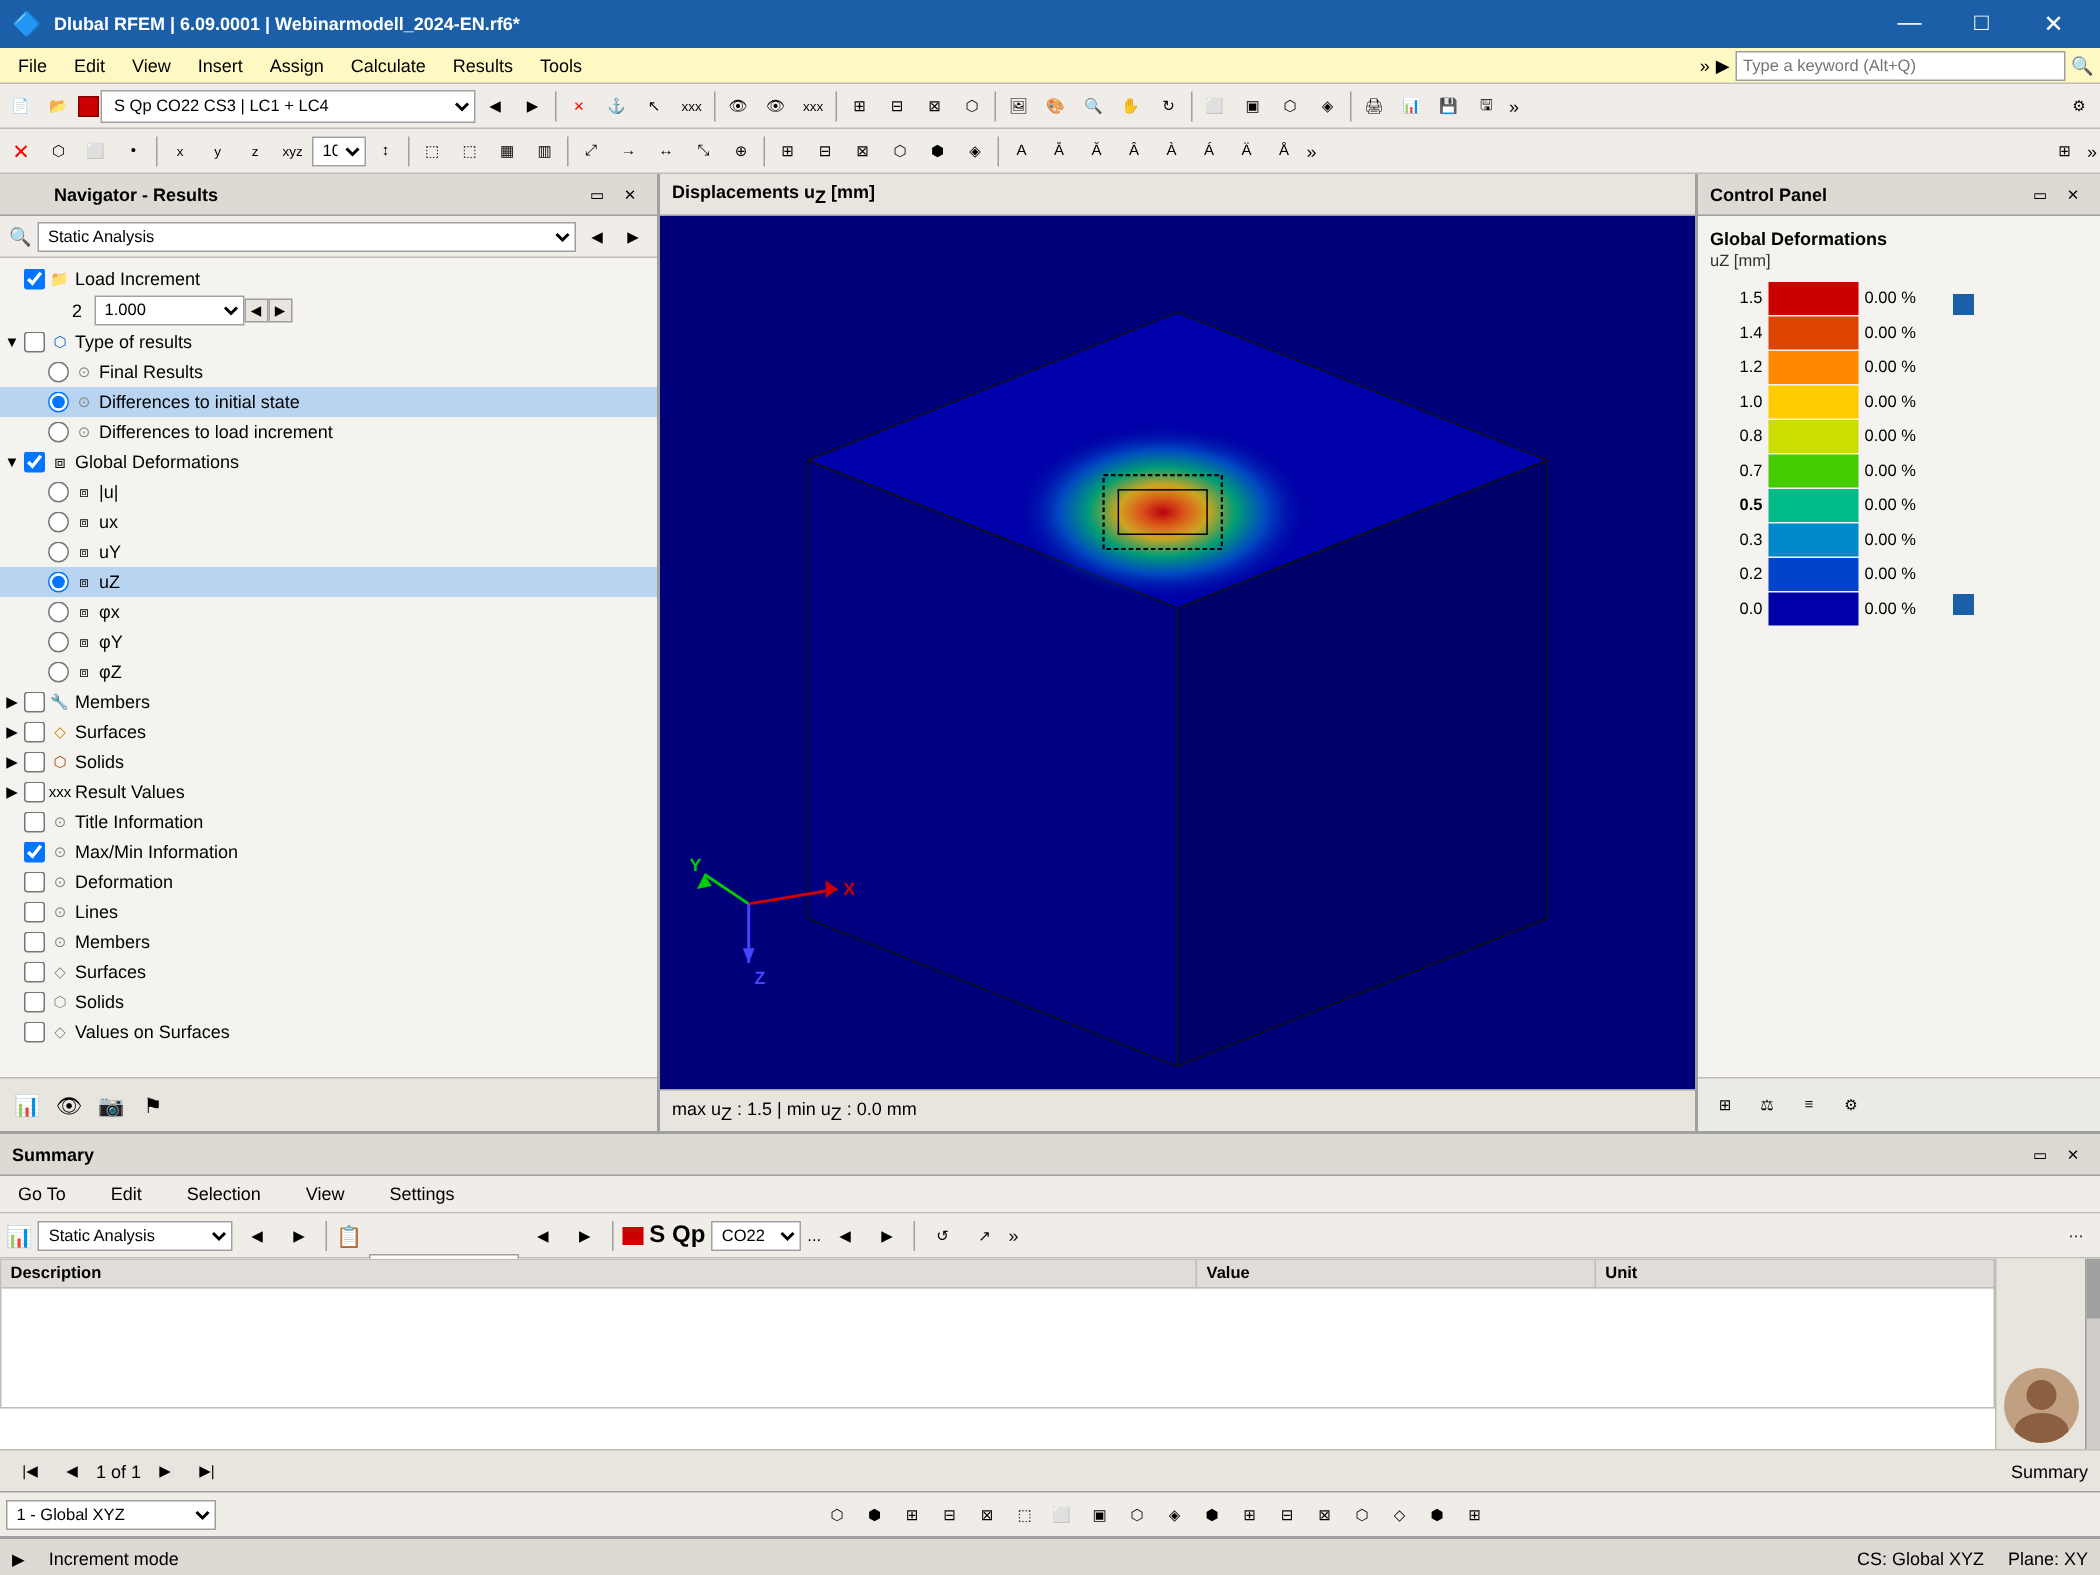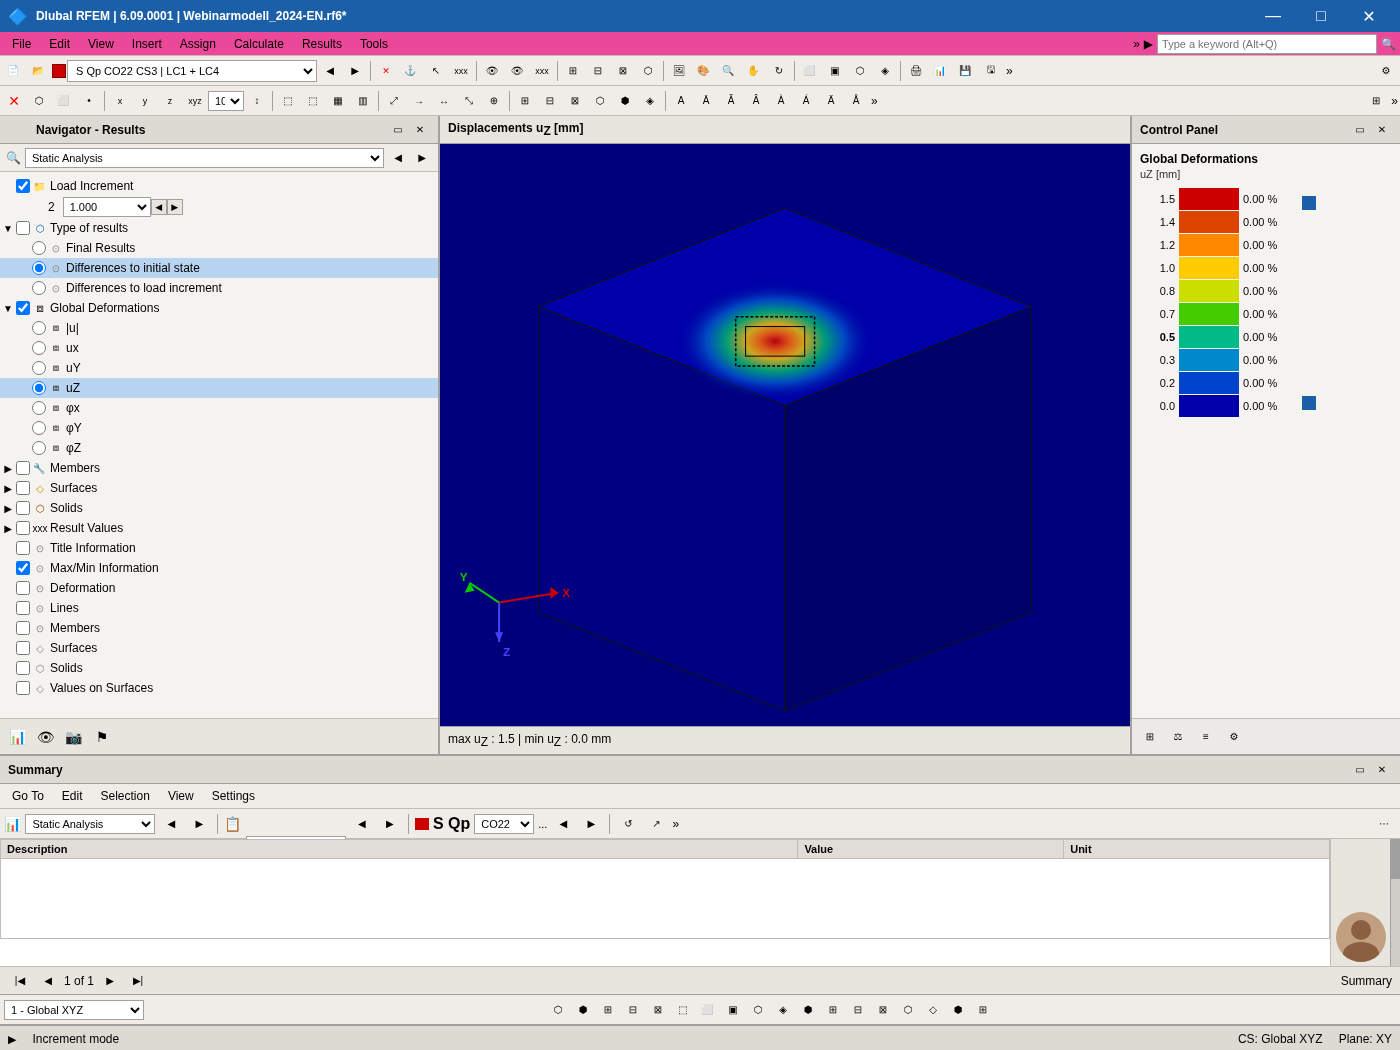--- a/index.html
+++ b/index.html
@@ -17,21 +17,21 @@
       font-weight: bold;
       justify-content: space-between;
     }
     .title-bar-left { display: flex; align-items: center; gap: 8px; }
     .title-bar-right { display: flex; gap: 2px; }
     .win-btn { width: 46px; height: 32px; background: transparent; border: none; color: white; cursor: pointer; font-size: 16px; display: flex; align-items: center; justify-content: center; }
 
     
     .menu-bar {
       height: 24px;
-      background: #ec4899;
+      background: #fef9c3;
       display: flex;
       align-items: center;
       padding: 0 4px;
       border-bottom: 1px solid #c0bdb8;
       gap: 2px;
     }
     .menu-item {
       padding: 2px 8px;
       cursor: pointer;
       border-radius: 2px;
@@ -233,21 +233,21 @@
       justify-content: space-between;
       border-bottom: 1px solid #a0a0a0;
     }
     .summary-menu {
       height: 24px;
       background: #f0ede8;
       border-bottom: 1px solid #c0bdb8;
       display: flex;
       align-items: center;
       padding: 12px 4px;
-      gap: 2px;
+      gap: 14px;
     }
     .summary-toolbar {
       height: 30px;
       background: #f0ede8;
       border-bottom: 1px solid #c0bdb8;
       display: flex;
       align-items: center;
       padding: 0 4px;
       gap: 4px;
     }
@@ -487,21 +487,21 @@
 
       <div class="tree-item">
         <div class="tree-indent"></div>
         <input type="checkbox" class="tree-check" checked="" style="">
         <span class="tree-icon">📁</span>
         <span class="tree-label">Load Increment</span>
       </div>
 
       <div class="tree-item" style="padding-left:48px;">
         <span class="tree-label" style="margin-right:8px;">2</span>
-        <select class="small-dropdown" style="width:88px;">
+        <select class="small-dropdown" style="width:100px;">
           <option>1.000</option>
         </select>
         <button style="width:16px;height:16px;font-size:9px;background:#e8e4de;border:1px solid #a0a0a0;cursor:pointer;">◀</button>
         <button style="width:16px;height:16px;font-size:9px;background:#e8e4de;border:1px solid #a0a0a0;cursor:pointer;">▶</button>
       </div>
 
       <div class="tree-item">
         <span class="tree-expand">▼</span>
         <input type="checkbox" class="tree-check" style="accent-color: rgb(0, 120, 212);">
         <span class="tree-icon" style="color:#0066cc;">⬡</span>

